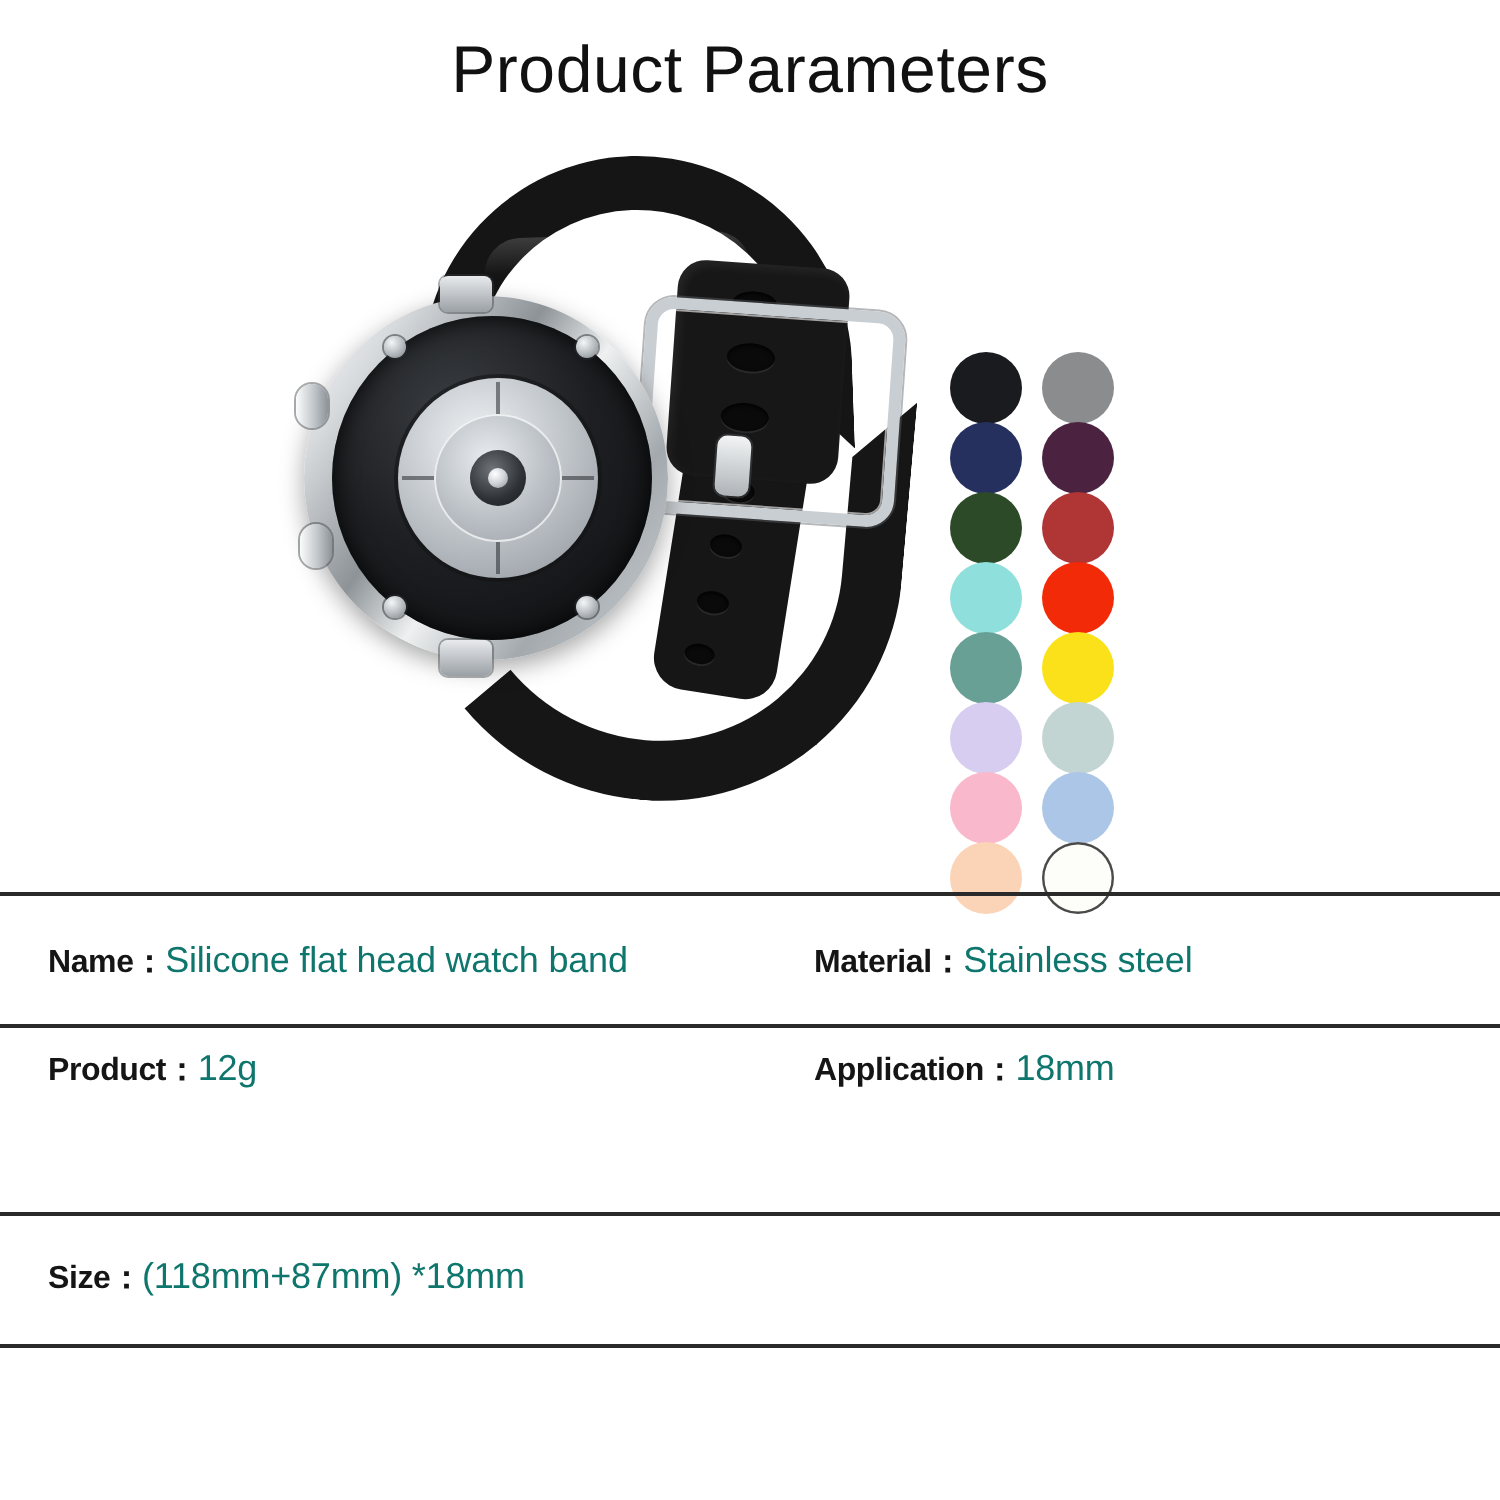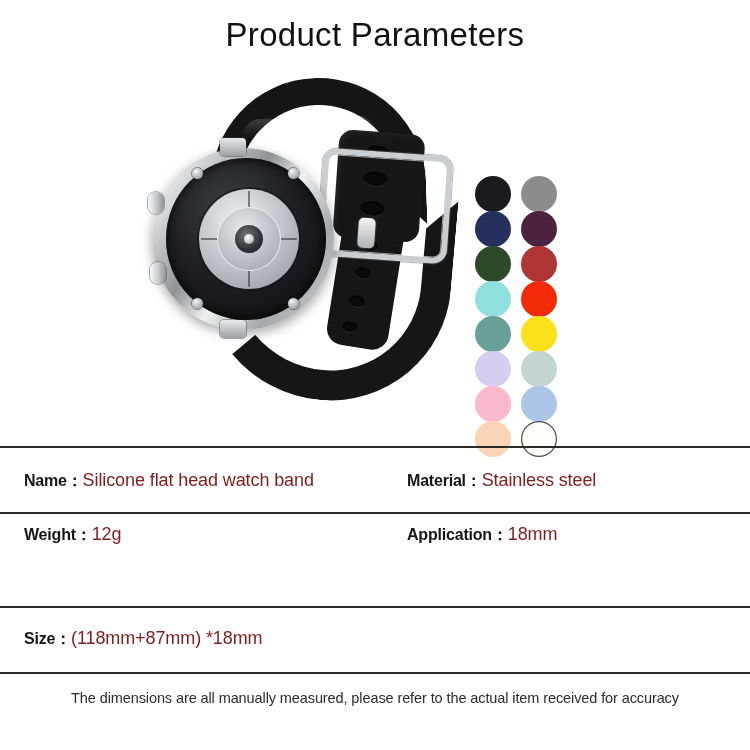--- a/index.html
+++ b/index.html
@@ -275,21 +275,21 @@
 
   .lbl {
     font-size: 16px;
     font-weight: 600;
     color: #151515;
     letter-spacing: -0.2px;
   }
   .val {
     font-size: 18px;
     font-weight: 400;
-    color: #7f1d1d;
+    color: #0f766e;
     letter-spacing: -0.1px;
   }
 
   .footnote {
     position: absolute;
     top: 690px;
     left: 0;
     width: 750px;
     text-align: center;
     font-size: 14.5px;
@@ -381,32 +381,31 @@
     </div>
     <div class="cell right">
       <span class="lbl">Material：</span><span class="val">Stainless steel</span>
     </div>
   </div>
 
   <div class="divider div-2"></div>
 
   <div class="spec-row row-2">
     <div class="cell left">
-      <span class="lbl">Weight：</span><span class="val">12g</span>
+      <span class="lbl">Product：</span><span class="val">12g</span>
     </div>
     <div class="cell right">
       <span class="lbl">Application：</span><span class="val">18mm</span>
     </div>
   </div>
 
   <div class="divider div-3"></div>
 
   <div class="spec-row row-3">
     <div class="cell left">
       <span class="lbl">Size：</span><span class="val">(118mm+87mm) *18mm</span>
     </div>
   </div>
 
   <div class="divider div-4"></div>
 
-  <div class="footnote">The dimensions are all manually measured, please refer to the actual item received for accuracy</div>
 
 </div>
 
 </body></html>

